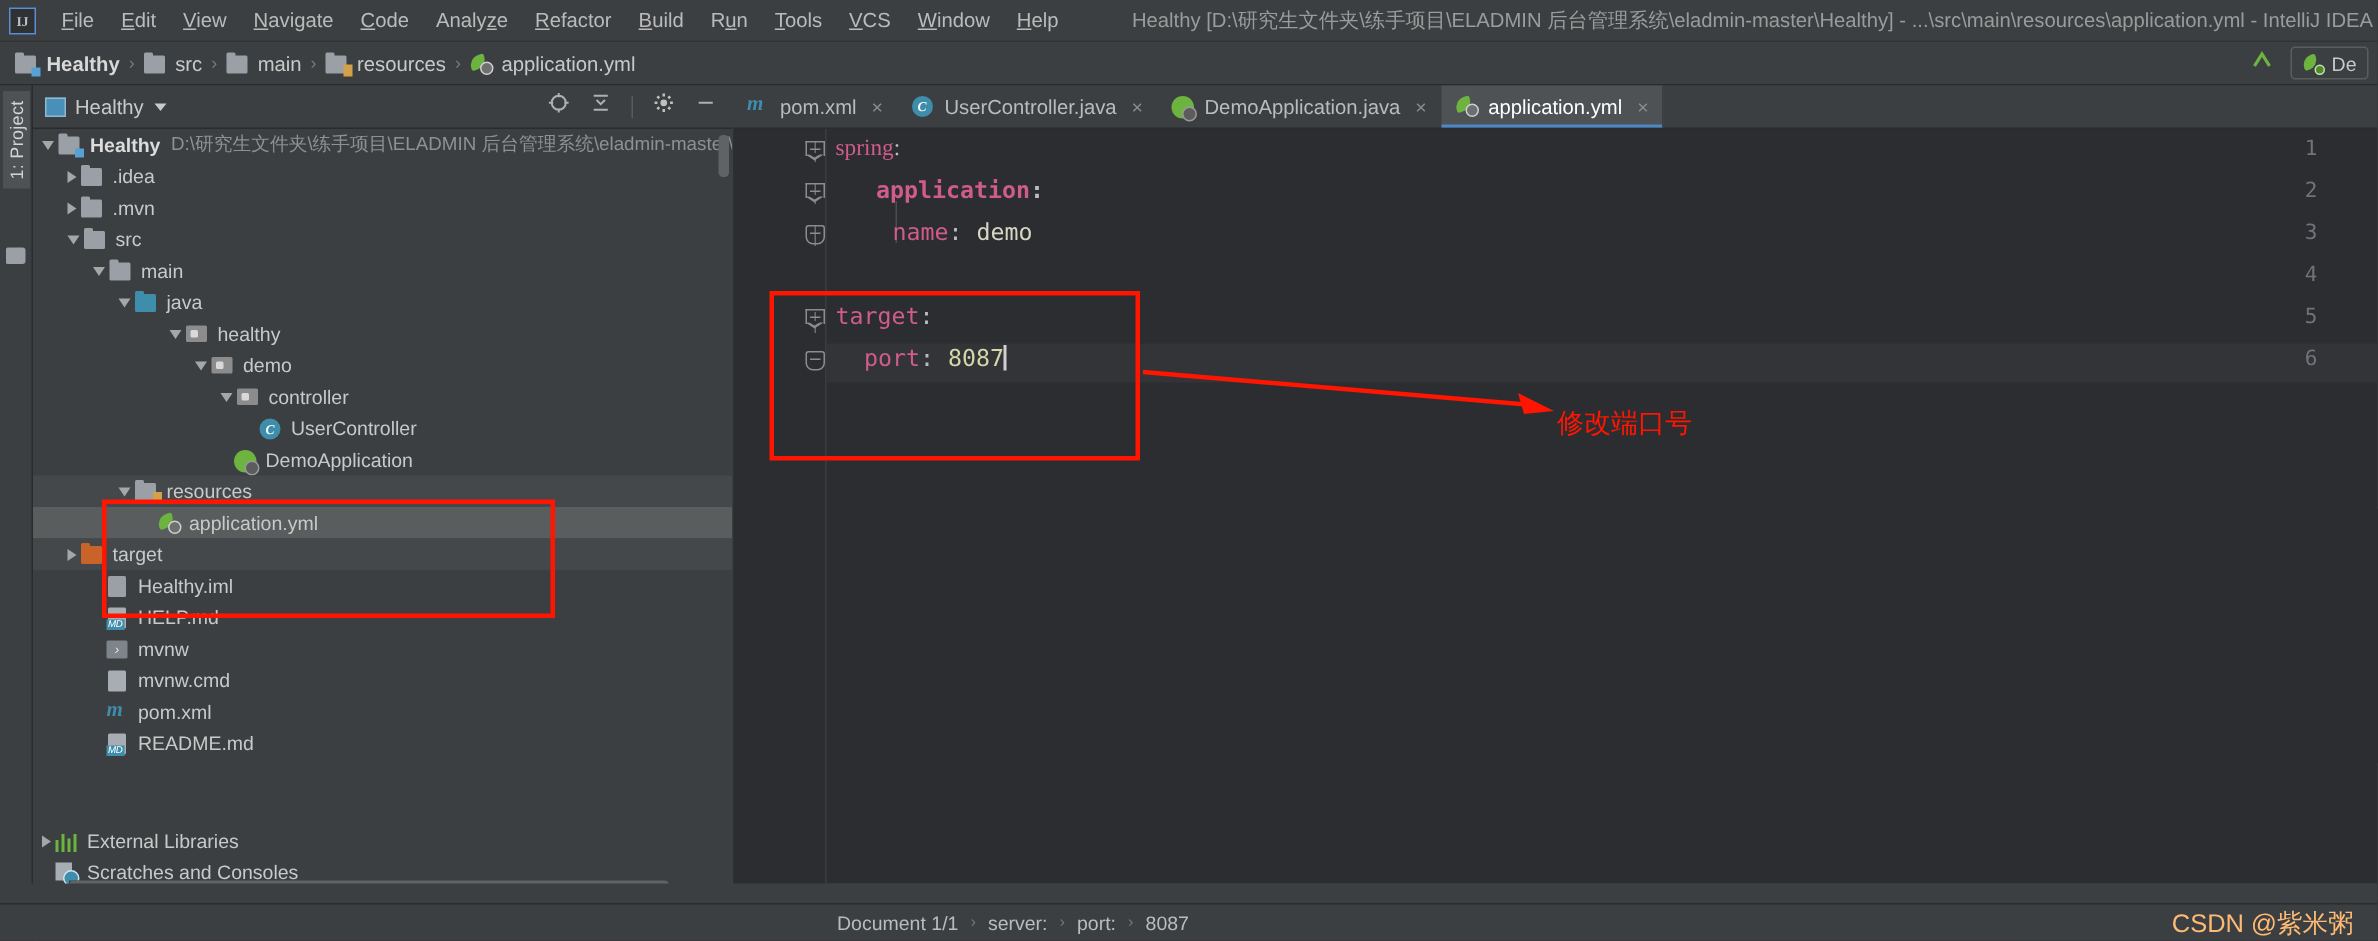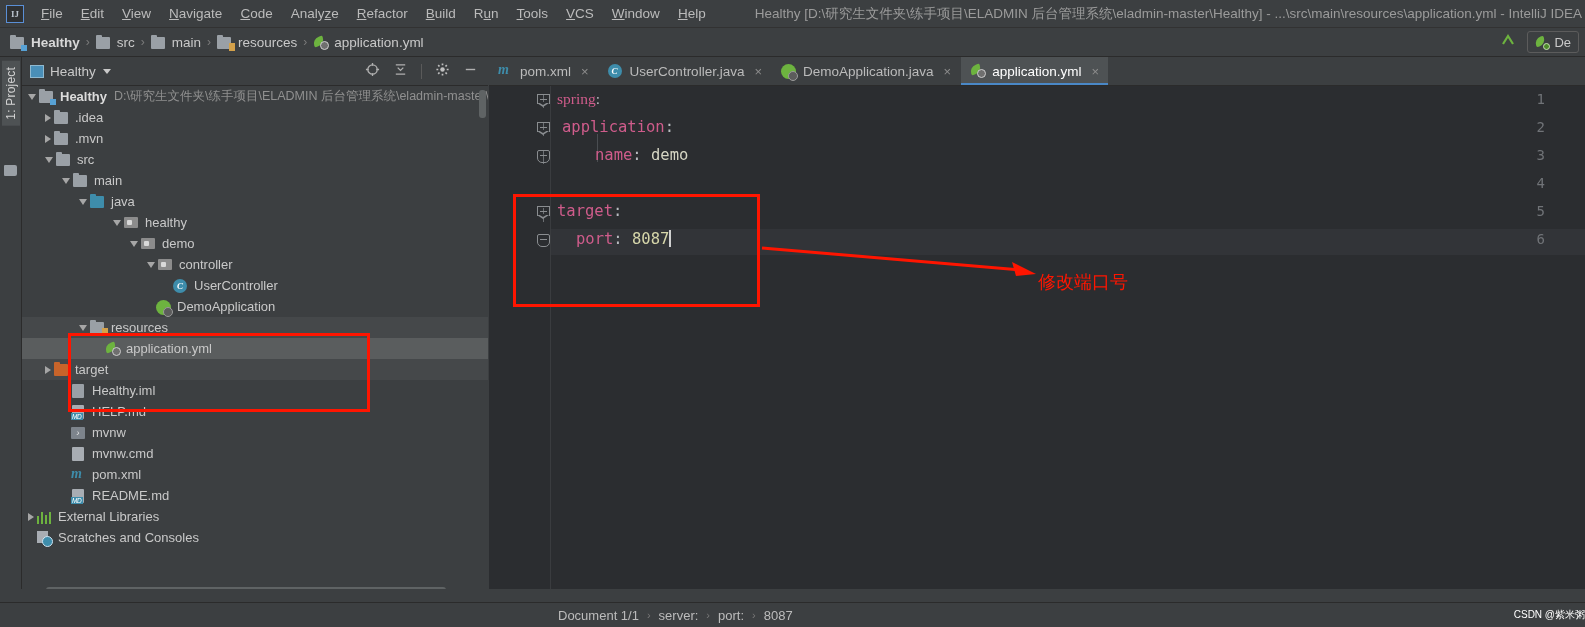--- a/index.html
+++ b/index.html
@@ -223,21 +223,21 @@
 
   
   .statusbar {
     position: absolute; left: 0; bottom: 0; width: 1585px; height: 25px;
     background: #3c3f41; border-top: 1px solid #2b2b2b;
     display: flex; align-items: center;
   }
   .sb-crumbs { margin-left: 558px; display: flex; align-items: center; gap: 8px; }
   .sb-item { color: #bcbcbc; font-size: 13px; }
   .sb-sep { color: #787878; font-size: 11px; }
-  .watermark { margin-left: auto; margin-right: 0; color: #ffffff; font-size: 10px; }
+  .watermark { margin-left: auto; margin-right: 16px; color: #fdba74; font-size: 17px; }
 
   .editor-bottom-strip {
     position:absolute; left:489px; bottom:25px; width:1096px; height:13px; background:#3c3f41;
   }
   .leftpanel-bottom {
     position:absolute; left:0; bottom:25px; width:489px; height:13px; background:#3c3f41;
   }
 </style>
 </head>
 <body>
@@ -496,21 +496,21 @@
           </span>
           <span class="tlabel">pom.xml</span>
         </div>
         <div class="trow" style="padding-left: 40px;">
           <span class="tw-arrow none"></span>
           <span style="display: inline-block; position: relative; width: 16px; height: 14px; flex: 0 0 auto;">
             <i class="ic ic-file md" style="position:absolute;left:1px;top:0;"></i>
           </span>
           <span class="tlabel">README.md</span>
         </div>
-        <div class="trow" style="padding-left: 6px;">
+        <div class="trow" style="padding-left: 6px; margin-top: 44px;">
           <span class="tw-arrow closed"></span>
           <span style="display: inline-block; position: relative; width: 16px; height: 14px; flex: 0 0 auto;">
             <i class="ic ic-lib" style="position:absolute;left:0;top:1px;">
               <i style="height:8px"></i>
               <i style="height:12px"></i>
               <i style="height:9px"></i>
               <i style="height:12px"></i>
             </i>
           </span>
           <span class="tlabel">External Libraries</span>
@@ -603,21 +603,21 @@
           <span class="tri"></span>
         </div>
         <div class="ln" style="top: 145px;">6</div>
         <div class="fold" style="top: 148px;">
           <span class="flat" style="border-radius:2px 2px 5px 5px;"></span>
           <span class="minus"></span>
         </div>
       </div>
     <div id="code-lines">
         <div class="codeline" style="top: 4px; left: 68px; font-family: Liberation Serif, serif;"><span class="k-key">spring</span><span class="k-colon">:</span></div>
-        <div class="codeline" style="top: 32px; left: 73px;"><span class="k-key">application</span><span class="k-colon">:</span></div>
+        <div class="codeline" style="top: 32px; left: 95px; font-weight: bold;"><span class="k-key">application</span><span class="k-colon">:</span></div>
         <div class="codeline" style="top: 60px; left: 106px;"><span class="k-key">name</span><span class="k-colon">:</span><span class="k-val"> demo</span></div>
         <div class="codeline" style="top: 88px; left: 68px;"></div>
         <div class="codeline" style="top: 116px; left: 68px;"><span class="k-key">target</span><span class="k-colon">:</span></div>
         <div class="codeline" style="top: 144px; left: 87px;"><span class="k-key">port</span><span class="k-colon">:</span><span class="k-num"> 8087</span><span class="caret"></span></div>
       </div>
   </div>
   <div class="editor-bottom-strip"></div>
 
   <div class="annot-rect" style="left:513px;top:194px;width:247px;height:113px;"></div>
   <div class="annot-rect" style="left:68px;top:333px;width:302px;height:79px;"></div>

